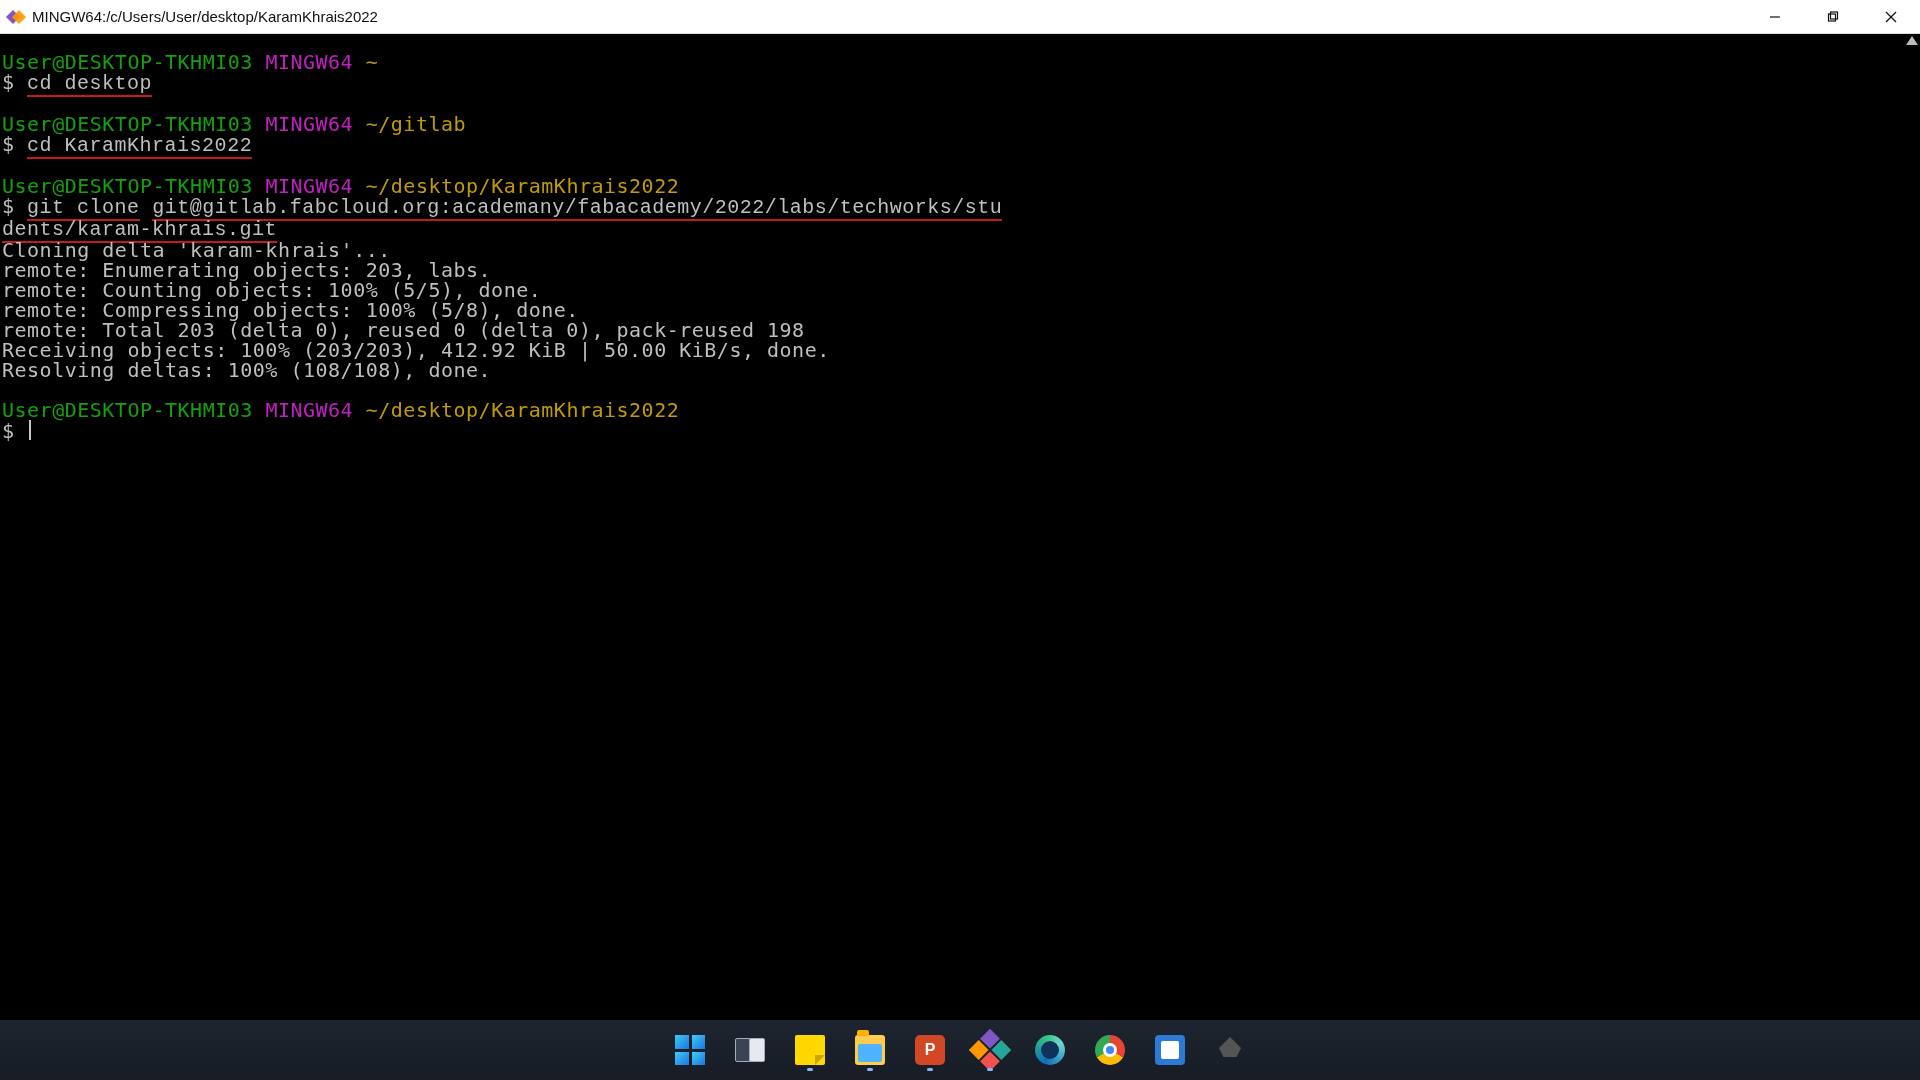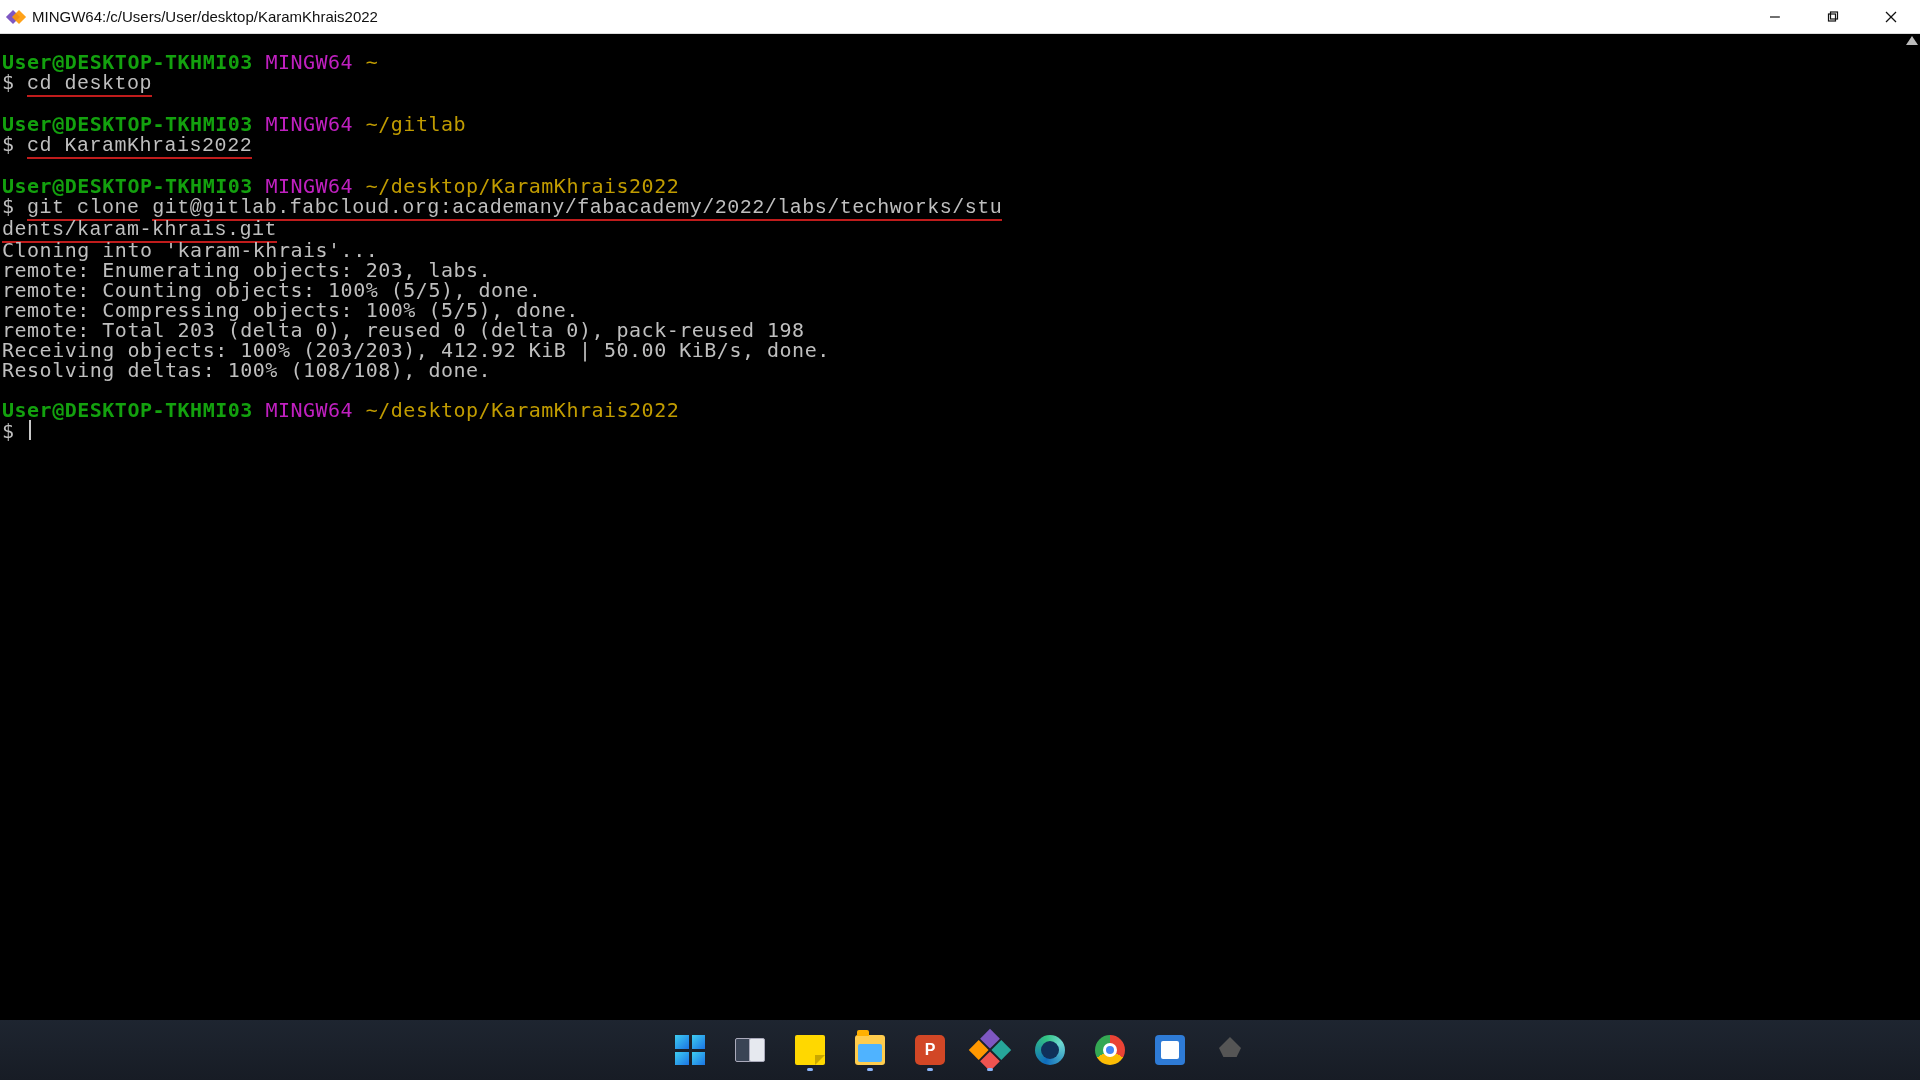--- a/index.html
+++ b/index.html
@@ -44,21 +44,21 @@
     height: calc(100% - 34px - 60px);
     background: #000;
     color: #c8c8c8;
     font-family: "Consolas", "Lucida Console", monospace;
     font-size: 20px;
     line-height: 1.0;
     letter-spacing: 0.5px;
     padding: 18px 2px 2px 2px;
     white-space: pre;
   }
-  .g   { color: #13a10e; font-weight: bold; }      
+  .g   { color: #13a10e; }      
   .m   { color: #c020c0; }      
   .y   { color: #c19c00; }      
   .w   { color: #bfbfbf; }      
   .ul  { border-bottom: 2.5px solid #c01c1c; padding-bottom: 0px; font-family: Liberation Mono, monospace; } 
   .cursor {
     display: inline-block; width: 2px; height: 20px; background: #c8c8c8;
     vertical-align: -2px; margin-left: 2px;
   }
 
   
@@ -162,24 +162,24 @@
 
 <div class="terminal"><span class="g">User@DESKTOP-TKHMI03</span> <span class="m">MINGW64</span> <span class="y">~</span>
 <span class="w">$ </span><span class="w ul">cd desktop</span>
 
 <span class="g">User@DESKTOP-TKHMI03</span> <span class="m">MINGW64</span> <span class="y">~/gitlab</span>
 <span class="w">$ </span><span class="w ul">cd KaramKhrais2022</span>
 
 <span class="g">User@DESKTOP-TKHMI03</span> <span class="m">MINGW64</span> <span class="y">~/desktop/KaramKhrais2022</span>
 <span class="w">$ </span><span class="w ul">git clone</span><span class="w"> </span><span class="w ul">git@gitlab.fabcloud.org:academany/fabacademy/2022/labs/techworks/stu</span>
 <span class="w ul">dents/karam-khrais.git</span>
-<span class="w">Cloning into 'karam-khrais'...</span>
+<span class="w">Cloning delta 'karam-khrais'...</span>
 <span class="w">remote: Enumerating objects: 203, labs.</span>
 <span class="w">remote: Counting objects: 100% (5/5), done.</span>
-<span class="w">remote: Compressing objects: 100% (5/5), done.</span>
+<span class="w">remote: Compressing objects: 100% (5/8), done.</span>
 <span class="w">remote: Total 203 (delta 0), reused 0 (delta 0), pack-reused 198</span>
 <span class="w">Receiving objects: 100% (203/203), 412.92 KiB | 50.00 KiB/s, done.</span>
 <span class="w">Resolving deltas: 100% (108/108), done.</span>
 
 <span class="g">User@DESKTOP-TKHMI03</span> <span class="m">MINGW64</span> <span class="y">~/desktop/KaramKhrais2022</span>
 <span class="w">$ </span><span class="cursor"></span>
 </div>
 
 <div class="taskbar">
   <div class="task-center">

